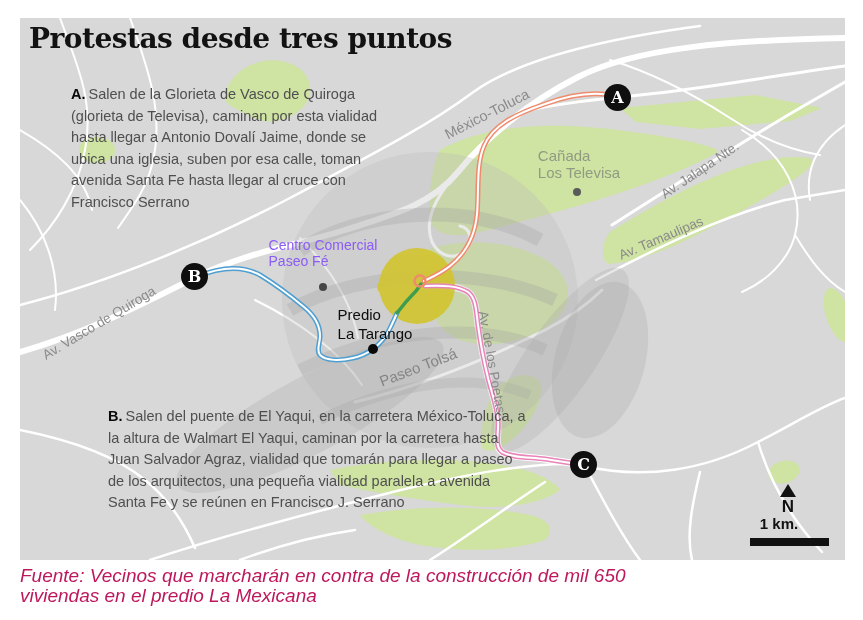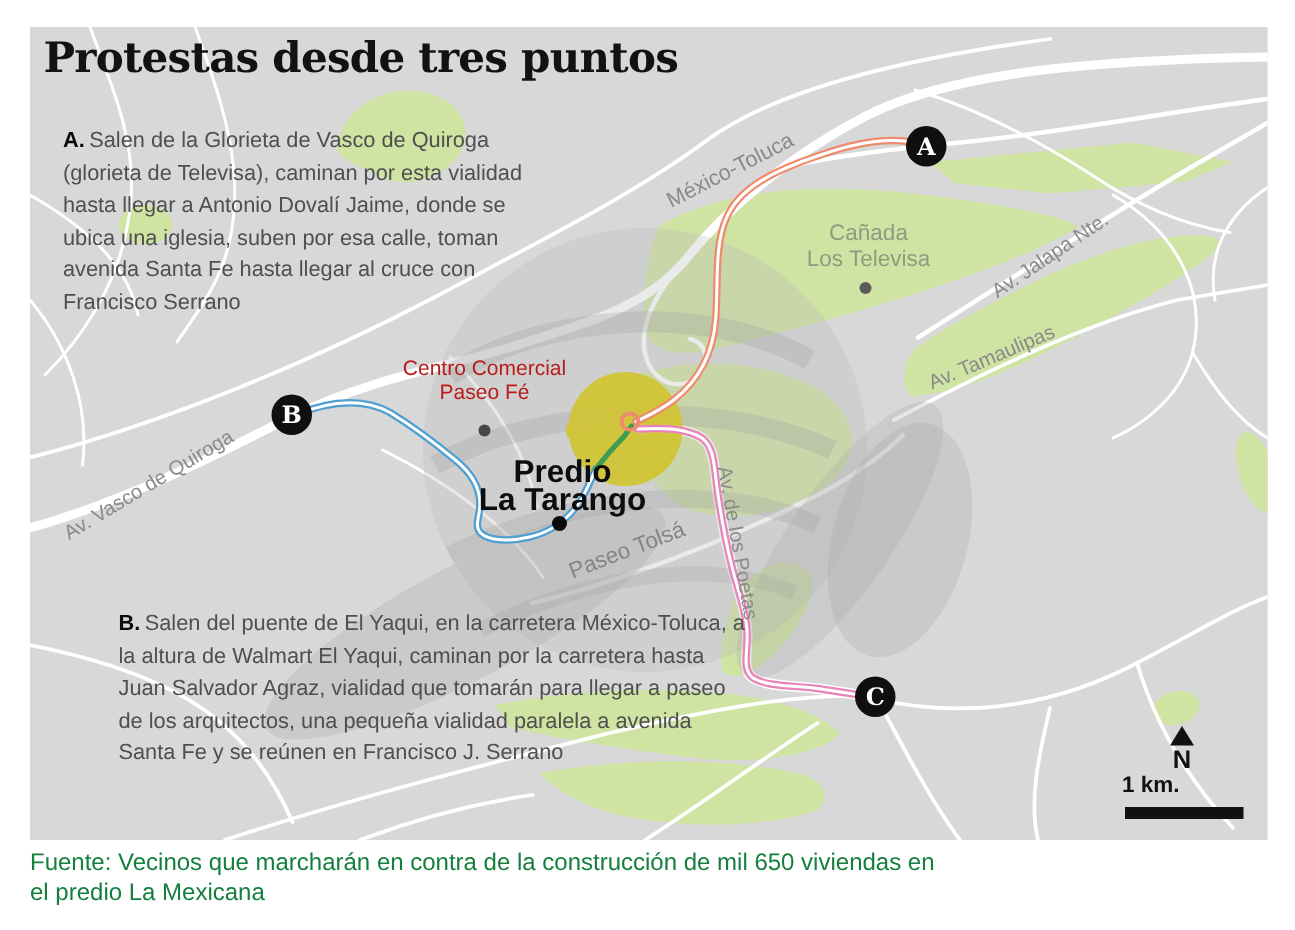--- a/index.html
+++ b/index.html
@@ -3,60 +3,60 @@
 <meta charset="utf-8">
 <style>
   html,body { margin:0; padding:0; background:#ffffff; font-family:"Liberation Sans",sans-serif; }
   #canvas { position:relative; width:863px; height:620px; background:#ffffff; overflow:hidden; }
   #map { position:absolute; left:20px; top:18px; width:825px; height:542px; background:#d8d8d8; }
   #map svg { position:absolute; left:0; top:0; }
 
   #title { position:absolute; left:29px; top:22px; font-family:"DejaVu Serif","Liberation Serif",serif;
            font-weight:bold; font-size:28px; color:#121212; letter-spacing:-0.5px; white-space:nowrap; }
 
-  .note { position:absolute; color:#4f4f4f; font-size:14.5px; line-height:21.5px; }
+  .note { position:absolute; color:#4f4f4f; font-size:14.5px; line-height:21.5px;margin-left:29px; }
   .note b { color:#0a0a0a; font-weight:bold; margin-right:3px; }
   #note-a { left:42px; top:84px; width:332px; }
   #note-b { left:79px; top:406px; width:424px; }
   #note-c { left:545px; top:288px; width:314px; }
 
-  #source { position:absolute; left:20px; top:566px; width:608px; font-size:16px; line-height:20px; color:#15803d; }
+  #source { position:absolute; left:20px; top:566px; width:608px; font-size:19px; line-height:20px; color:#be185d;font-style:italic; }
 
   .maplabel { position:absolute; color:#8a8a8a; white-space:nowrap;
               transform:translate(-50%,-50%); font-size:14px; }
   #lbl-mextol     { left:487px; top:114px; transform:translate(-50%,-50%) rotate(-27deg); font-size:14.5px; }
   #lbl-jalapa     { left:700px; top:170px; transform:translate(-50%,-50%) rotate(-34deg); font-size:13.5px; }
   #lbl-tamaulipas { left:661px; top:238px; transform:translate(-50%,-50%) rotate(-23deg); font-size:13.5px; }
   #lbl-vasco      { left:99px;  top:323px; transform:translate(-50%,-50%) rotate(-31deg); font-size:13.5px; }
   #lbl-tolsa      { left:418px; top:367px; transform:translate(-50%,-50%) rotate(-21deg); font-size:15px; color:#858585; }
   #lbl-poetas     { left:492px; top:362px; transform:translate(-50%,-50%) rotate(80deg);  font-size:13.5px; }
 
-  .center-label { position:absolute; transform:translate(-50%,-50%); text-align:center; white-space:nowrap; }
+  .center-label { position:absolute; transform:translate(-50%,-50%); white-space:nowrap; }
   #lbl-canada { left:579px; top:164px; color:#909c81; font-size:15px; line-height:17px; }
-  #lbl-centro { left:323px; top:253px; color:#b91c1c; font-size:14px; line-height:16px; }
-  #lbl-predio { left:375px; top:324px; color:#0d0d0d; font-weight:bold; font-size:21px; line-height:19px; }
+  #lbl-centro { left:323px; top:253px; color:#8b5cf6; font-size:14px; line-height:16px; }
+  #lbl-predio { left:375px; top:324px; color:#0d0d0d; font-weight:normal; font-size:15px; line-height:19px; }
 
   .dot { position:absolute; border-radius:50%; }
   #dot-centro { left:319px; top:283px; width:8px;  height:8px;  background:#474747; }
   #dot-predio { left:368px; top:344px; width:10px; height:10px; background:#0a0a0a; }
   #dot-canada { left:573px; top:188px; width:8px;  height:8px;  background:#5a5a5a; }
 
   .marker { position:absolute; width:27px; height:27px; border-radius:50%; background:#0f0f0f; color:#ffffff;
             font-family:"DejaVu Serif","Liberation Serif",serif; font-weight:bold; font-size:16px;
             display:flex; align-items:center; justify-content:center; }
   #marker-a { left:604px; top:84px; }
   #marker-b { left:181px; top:263px; }
   #marker-c { left:570px; top:451px; }
 
   #north-arrow { position:absolute; left:780px; top:484px; width:0; height:0;
                  border-left:8px solid transparent; border-right:8px solid transparent;
                  border-bottom:13px solid #111; }
   #north-n { position:absolute; left:776px; top:497px; width:24px; text-align:center;
              font-weight:bold; font-size:17px; color:#111; }
-  #scale-label { position:absolute; left:748px; top:515px; width:62px; text-align:left;
+  #scale-label { position:absolute; left:748px; top:515px; width:62px; text-align:center;
                  font-weight:bold; font-size:15px; color:#111; }
   #scale-bar { position:absolute; left:750px; top:538px; width:79px; height:8px; background:#111; }
 </style>
 </head>
 <body>
 
 <div id="canvas">
 
   <div id="map">
     <svg width="825" height="542" viewBox="20 18 825 542">

